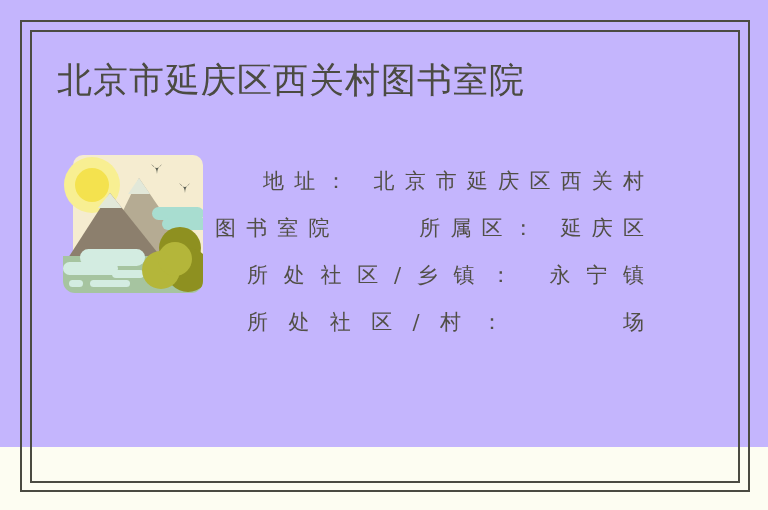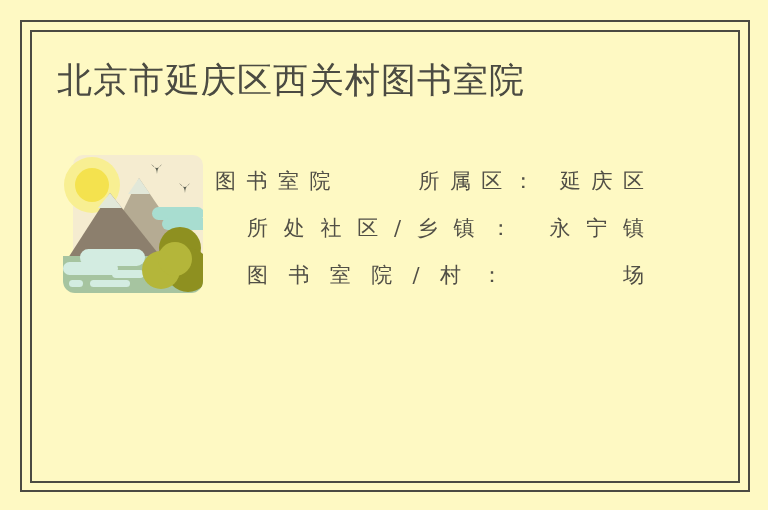--- a/index.html
+++ b/index.html
@@ -10,22 +10,22 @@
     width: 768px;
     height: 510px;
     background: #fdfdf2;
     font-family: "Liberation Sans", sans-serif;
     overflow: hidden;
   }
 
   .page {
     position: relative;
     width: 768px;
-    height: 510px;
-    background: #fef9c3;
+    height: 447px;
+    background: #c4b5fd;
     box-sizing: border-box;
   }
 
   
   .frame-outer {
     position: absolute;
     left: 20px;
     top: 20px;
     width: 730px;
     height: 472px;
@@ -90,21 +90,21 @@
     text-align-last: justify;
     letter-spacing: 1px;
   }
   .gap-lg { display: inline-block; width: 46px; }
 
   .row {
     display: block;
     white-space: nowrap;
   }
   .row.r1 { padding-left: 48px; }
-  .row.r2 { padding-left: 0px; font-family: Liberation Serif, serif; }
+  .row.r2 { padding-left: 0px; }
   .row.r3 { padding-left: 32px; }
   .row.r4 { padding-left: 32px; }
   .row.r5 { padding-left: 0px; }
 </style>
 </head>
 <body>
 
 <div class="page">
 
   <div class="frame-outer"></div>
@@ -150,29 +150,32 @@
           <circle cx="106" cy="120" r="19" fill="#b4b63a"></circle>
           <circle cx="120" cy="109" r="17" fill="#b4b63a"></circle>
         </g>
 
         <path d="M96 14 q6 8 11 0 q-5 4 -5 10 q0 -6 -6 -10 z" fill="#5c6054"></path>
         <path d="M124 33 q6 8 11 0 q-5 4 -5 10 q0 -6 -6 -10 z" fill="#5c6054"></path>
       </svg>
     </div>
 
     <div class="details">
+      <span class="row r1">
+        <span>地址： 北京市延庆区西关村</span>
+      </span>
       <span class="row r2">
         <span>图书室院</span>
         <span class="gap-lg"></span>
         <span>所属区： 延庆区</span>
       </span>
       <span class="row r3">
         <span>所处社区/乡镇： 永宁镇</span>
       </span>
       <span class="row r4">
-        <span>图书室院/村：</span>
+        <span>所处社区/村：</span>
         <span class="gap-lg"></span>
         <span>场</span>
       </span>
     </div>
 
   </div>
 </div>
 
 </body></html>

